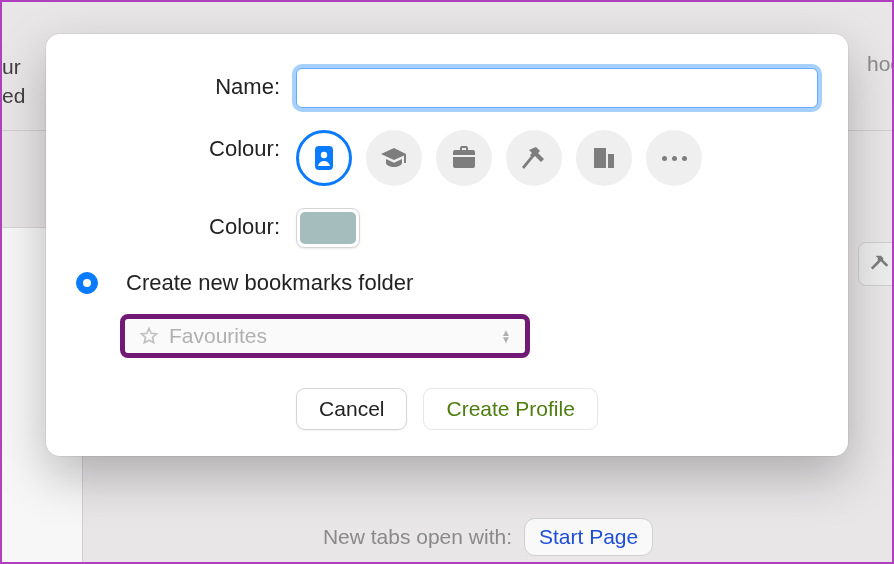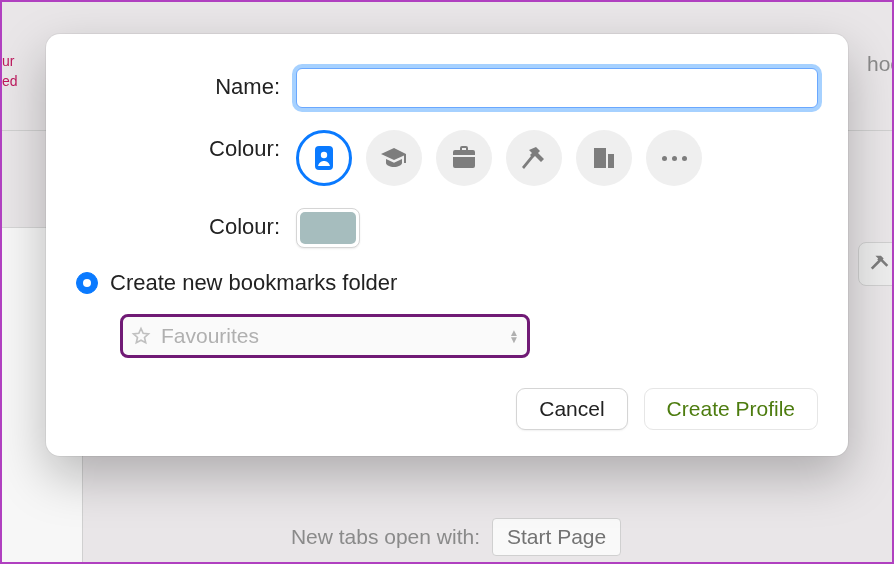--- a/index.html
+++ b/index.html
@@ -9,22 +9,22 @@
       height: 564px;
       background: #e9e6e8;
       position: relative;
       overflow: hidden;
       border: 2px solid #b040c0;
     }
     .bg-text-left {
       position: absolute;
       top: 50px;
       left: 0;
-      font-size: 14px;
-      color: #be185d;
+      font-size: 21px;
+      color: #404040;
       line-height: 1.4;
     }
     .bg-text-right {
       position: absolute;
       top: 50px;
       right: -10px;
       font-size: 21px;
       color: #8a8a8a;
     }
     .bg-divider {
@@ -70,30 +70,30 @@
       bottom: 6px;
       left: 80px;
       right: 0;
       display: flex;
       align-items: center;
       font-size: 21px;
       color: #8a8a8a;
     }
     .bg-bottom-label {
       flex: 0 0 auto;
-      width: 410px;
+      width: 442px;
       text-align: right;
       padding-right: 12px;
     }
     .bg-bottom-select {
       background: #f9f9f9;
       border: 1px solid #d0d0d0;
-      border-radius: 4px;
+      border-radius: 11px;
       padding: 6px 14px;
-      color: #737373;
+      color: #1d4ed8;
     }
 
     .modal {
       position: absolute;
       top: 32px;
       left: 44px;
       right: 44px;
       background: #ffffff;
       border-radius: 14px;
       box-shadow: 0 20px 50px rgba(0,0,0,0.25), 0 0 0 1px rgba(0,0,0,0.05);
@@ -175,21 +175,21 @@
     .color-swatch {
       width: 100%;
       height: 100%;
       border-radius: 5px;
       background: #a6bdbe;
     }
     
     .radio-item {
       display: flex;
       align-items: center;
-      gap: 12px;
+      gap: 28px;
       font-size: 22px;
       color: #222;
       margin-bottom: 18px;
       cursor: pointer;
     }
     .radio {
       width: 22px;
       height: 22px;
       border-radius: 50%;
       border: 1.5px solid #b8b8b8;
@@ -208,47 +208,47 @@
       width: 8px; height: 8px;
       border-radius: 50%;
       background: #fff;
       transform: translate(-50%, -50%);
     }
     
     .fav-select {
       margin-left: 44px;
       width: 410px;
       height: 44px;
-      border: 3px solid #701a75;
+      border: 5px solid #701a75;
       border-radius: 8px;
       background: #fafafa;
       display: flex;
       align-items: center;
-      padding: 0 8px;
+      padding: 0 14px;
       justify-content: space-between;
       color: #b0b0b0;
       font-size: 21px;
       cursor: default;
     }
     .fav-select .left {
       display: flex;
       align-items: center;
       gap: 10px;
     }
     .stepper {
       display: flex;
       flex-direction: column;
       line-height: 7px;
       font-size: 10px;
       color: #b0b0b0;
     }
     
     .footer {
       display: flex;
-      justify-content: flex-end;
+      justify-content: center;
       gap: 16px;
       margin-top: 30px;
     }
     .btn {
       font-size: 21px;
       padding: 8px 22px;
       border-radius: 9px;
       border: 1px solid #d5d5d5;
       background: #fff;
       cursor: pointer;

